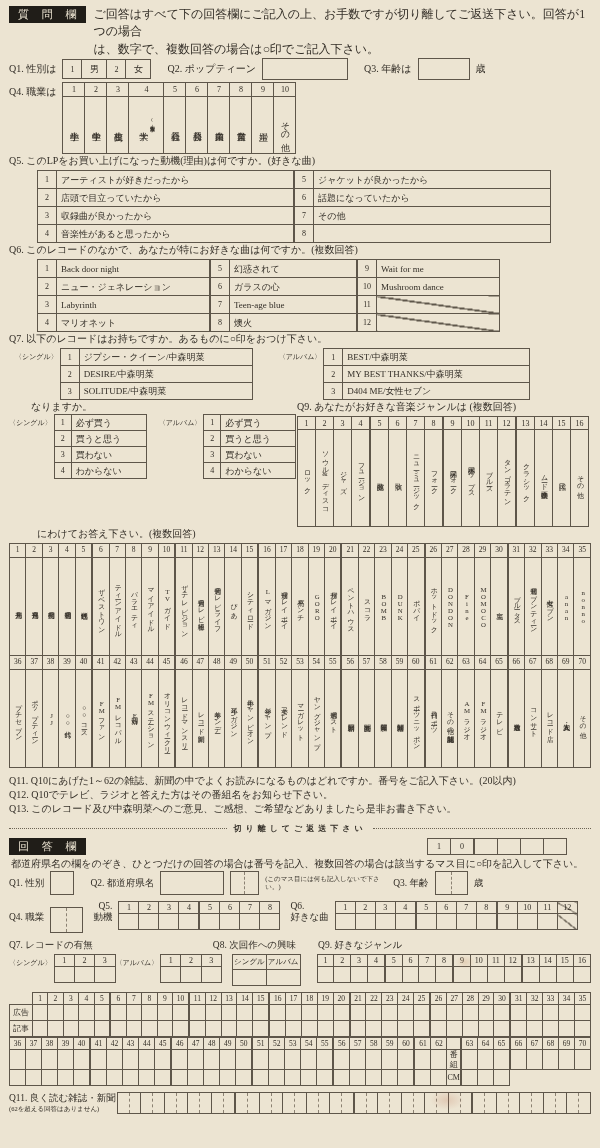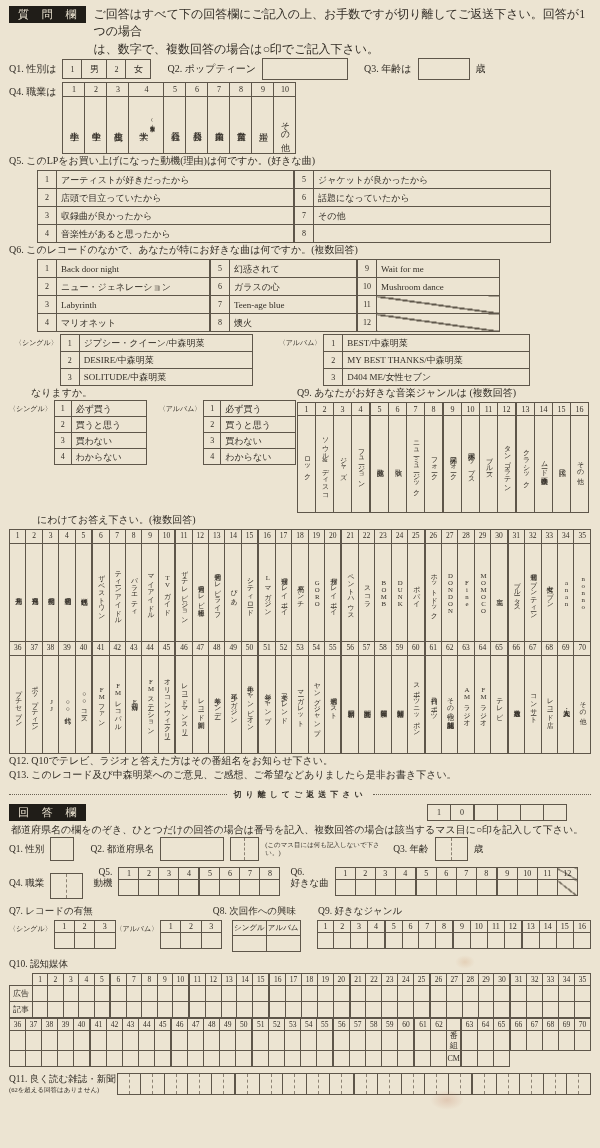--- a/index.html
+++ b/index.html
@@ -188,20 +188,21 @@
               <td class="txt" style="width: 122px; height: 17px;">燠火</td>
               <td class="num hv" style="width: 18px; height: 17px;">12</td>
               <td class="txt diag" style="width: 118px; height: 17px;"></td>
             </tr>
           </tbody>
         </table>
       </div>
   </div>
 
   <div class="mt4">
+    <div class="qlabel">Q7. 以下のレコードはお持ちですか。あるものに○印をおつけ下さい。</div>
     <div class="row mt2" style="margin-left:6px;">
       <span class="tag">〈シングル〉</span>
       <div id="q7s">
           <table>
             <tbody>
               <tr>
                 <td class="num" style="width: 18px; height: 16px;">1</td>
                 <td class="txt" style="width: 168px; height: 16px;">ジプシー・クイーン/中森明菜</td>
               </tr>
               <tr>
@@ -487,20 +488,21 @@
               <td class="vt" style="height: 93px; font-size: 6.8px;">コンサート</td>
               <td class="vt" style="height: 93px; font-size: 6.8px;">レコード店</td>
               <td class="vt" style="height: 93px; font-size: 6.8px;">友人・知人</td>
               <td class="vt" style="height: 93px; font-size: 6.8px;">その他</td>
             </tr>
           </tbody>
         </table>
       </div>
   </div>
 
+  <div class="qlabel mt6">Q11. Q10にあげた1～62の雑誌、新聞の中でよくお読みになるものはどれですか。番号をご記入下さい。(20以内)</div>
   <div class="qlabel mt4">Q12. Q10でテレビ、ラジオと答えた方はその番組名をお知らせ下さい。</div>
   <div class="qlabel mt4">Q13. このレコード及び中森明菜へのご意見、ご感想、ご希望などありましたら是非お書き下さい。</div>
 
   <div class="perfo">
     <span class="dots"></span>
     <span class="ptext">切り離してご返送下さい</span>
     <span class="dots"></span>
   </div>
 
   <div class="row vcenter" style="justify-content:space-between;">
@@ -711,21 +713,20 @@
                 <td class="" style="width: 16.5px; height: 15px;"></td>
                 <td class="" style="width: 16.5px; height: 15px;"></td>
               </tr>
             </tbody>
           </table>
         </div>
     </div>
   </div>
 
   <div class="mt6">
-    <div class="alabel">Q10. 認知媒体</div>
     <div id="aq10top" class="mt2">
         <table>
           <tbody>
             <tr>
               <td class="nob" style="width: 24px; height: 11px;"></td>
               <td class="num" style="width: 15.8px; height: 11px; font-size: 7.5px;">1</td>
               <td class="num" style="width: 15.8px; height: 11px; font-size: 7.5px;">2</td>
               <td class="num" style="width: 15.8px; height: 11px; font-size: 7.5px;">3</td>
               <td class="num" style="width: 15.8px; height: 11px; font-size: 7.5px;">4</td>
               <td class="num" style="width: 15.8px; height: 11px; font-size: 7.5px;">5</td>

